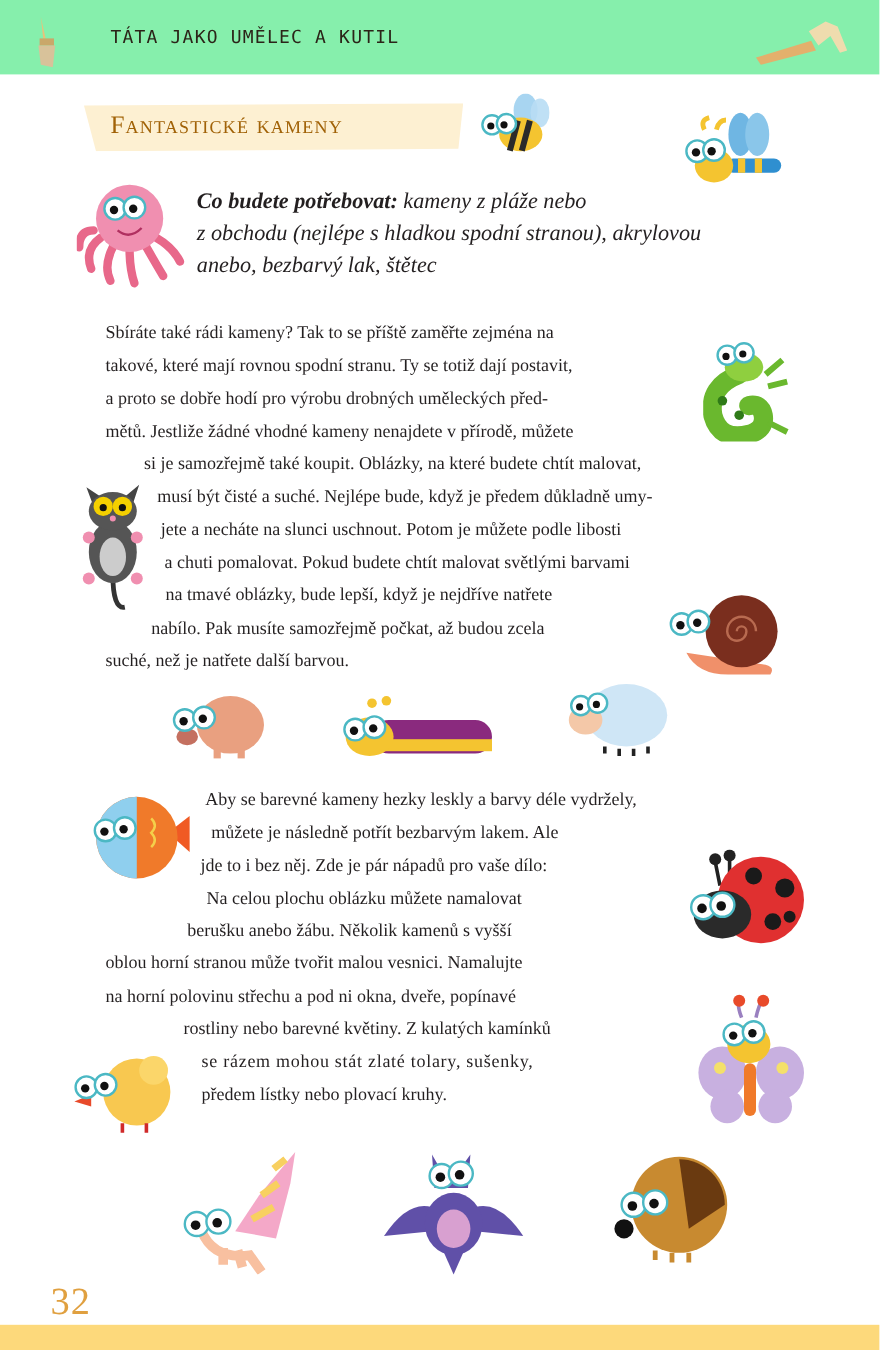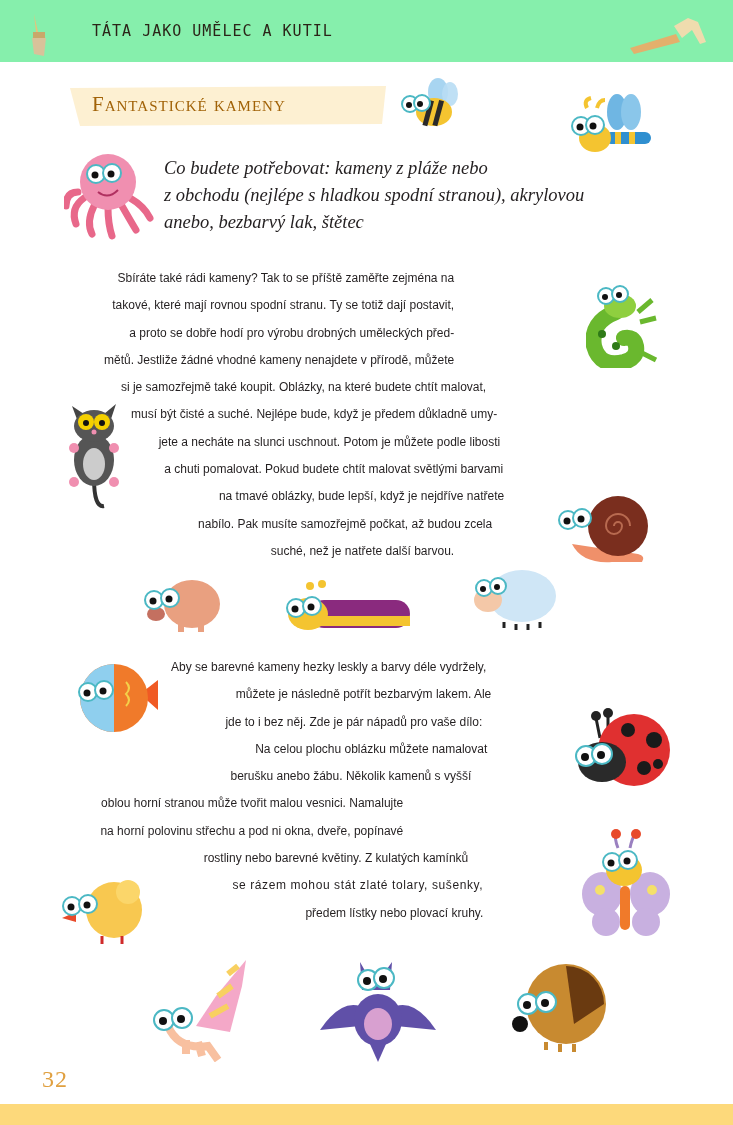--- a/index.html
+++ b/index.html
@@ -4,32 +4,32 @@
 <style>
   html, body { margin:0; padding:0; }
   body { width:733px; height:1125px; position:relative; background:#ffffff; overflow:hidden;
          font-family:"DejaVu Serif", serif; color:#231f20; }
   .header { position:absolute; left:0; top:0; width:733px; height:62px; background:#86efac; }
   .header-title { position:absolute; left:92px; top:22px; font-family:"DejaVu Sans Mono", monospace;
                   font-size:15px; letter-spacing:1px; color:#2b2418; }
   .brush { position:absolute; left:28px; top:14px; width:22px; height:42px; }
   .hammer { position:absolute; left:626px; top:12px; width:80px; height:44px; }
   .footer { position:absolute; left:0; top:1104px; width:733px; height:21px; background:#fdd97b; }
-  .page-num { position:absolute; left:42px; top:1066px; font-family:"Liberation Serif", serif; font-size:24px; color:#e0a040; letter-spacing:1px; }
+  .page-num { position:absolute; left:42px; top:1066px; font-family:"Liberation Serif", serif; font-size:32px; color:#e0a040; letter-spacing:1px; }
 
   .banner { position:absolute; left:70px; top:86px; width:316px; height:40px; }
   .banner svg { position:absolute; left:0; top:0; }
   .banner-title { position:absolute; left:22px; top:6px; font-family:"Liberation Serif", serif;
                   font-size:21px; font-variant:small-caps; letter-spacing:1px; color:#a16207; }
 
   .needs { position:absolute; left:164px; top:155px; width:480px; font-family:"Liberation Serif", serif;
            font-style:italic; font-size:18.5px; line-height:27px; }
-  .needs b { font-weight:normal; }
-
-  .para { position:absolute; font-family:Liberation Sans, sans-serif; font-size:12px; line-height:27.3px;text-align:right; }
+  .needs b { font-weight:bold; }
+
+  .para { position:absolute; font-family:Liberation Serif, serif; font-size:15px; line-height:27.3px; }
   .para .ln { display:block; white-space:nowrap; position:relative; }
 
   .critter { position:absolute; }
 </style>
 </head>
 <body>
 
 <div class="header">
   <svg class="brush" viewBox="0 0 22 42">
     <path d="M6 0 L10 18 L8 18 Z" fill="#e8c27a"></path>

